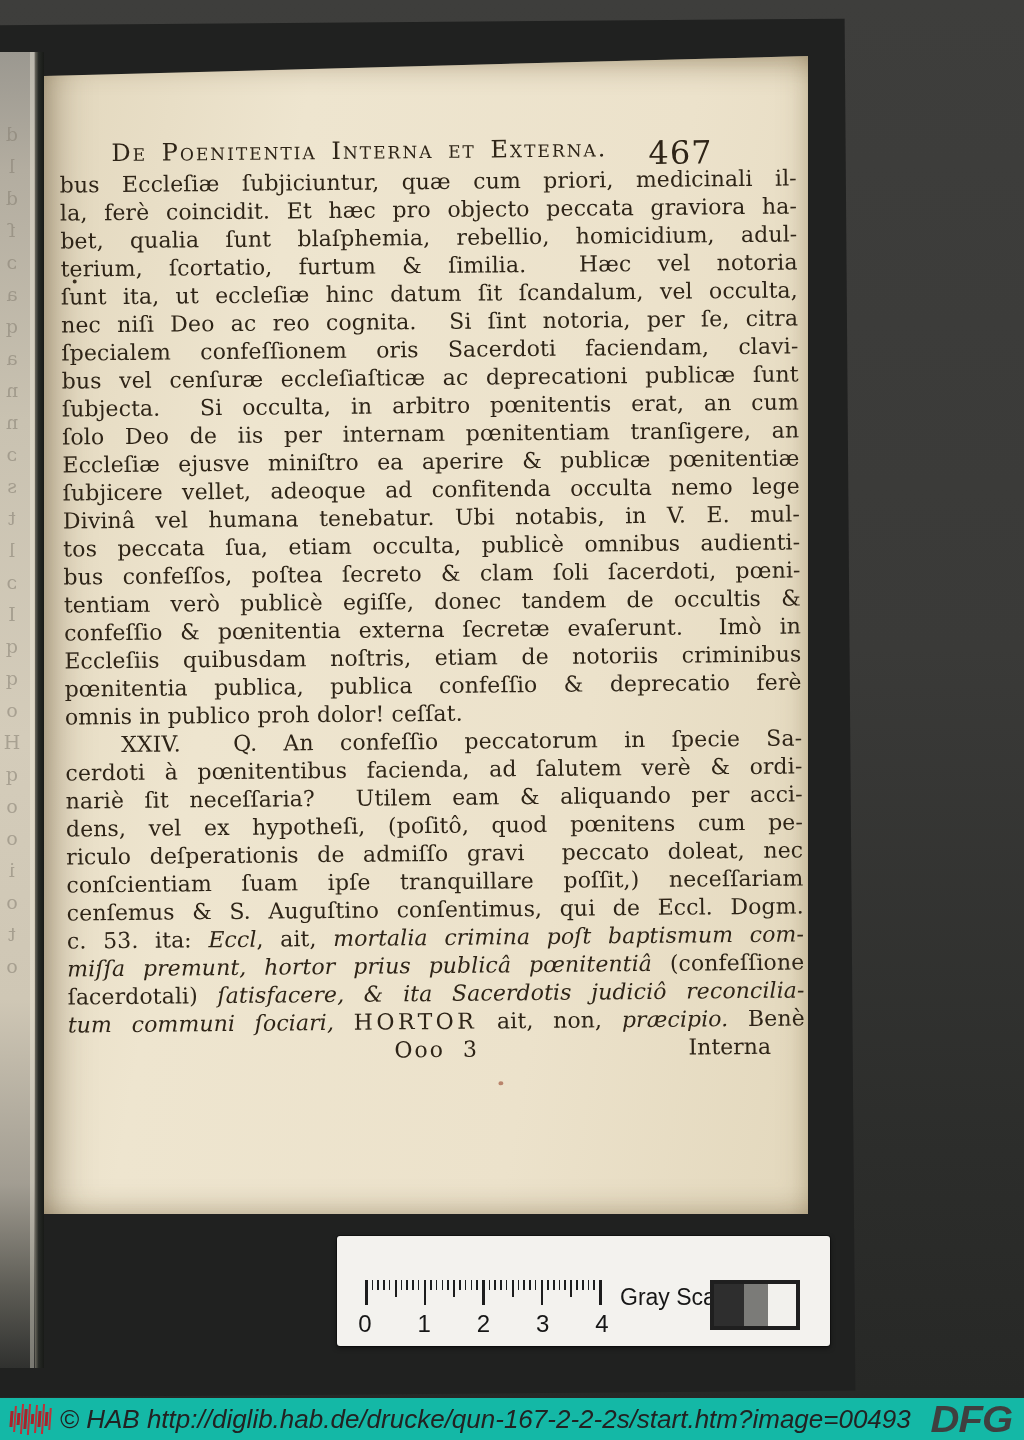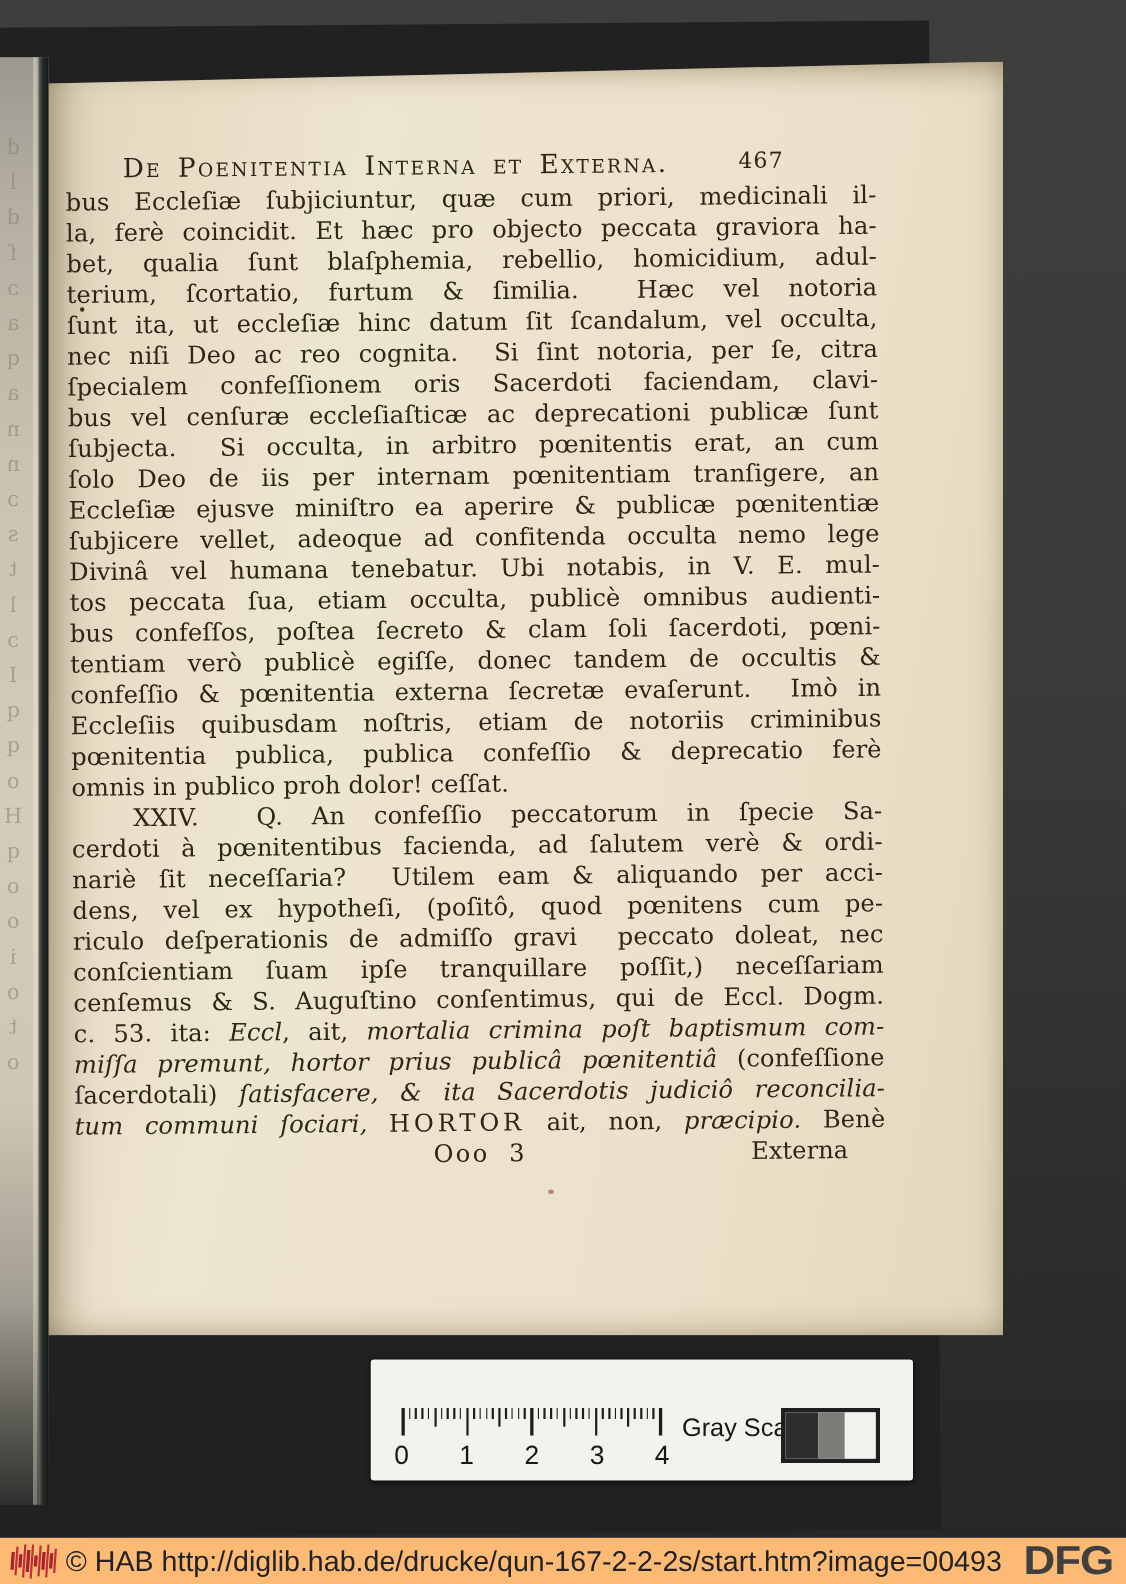--- a/index.html
+++ b/index.html
@@ -18,33 +18,33 @@
   .edge-strip{position:absolute;left:0;top:52px;width:44px;height:1316px;
     background:linear-gradient(180deg,#9b9890 0%,#b3ada0 9%,#c9c2b1 28%,#d4ccba 52%,#cfc7b5 72%,#a29d92 86%,#5d5c55 94%,#30312f 100%);}
   .edge-strip .highlight-line{position:absolute;top:0;bottom:0;right:10px;width:4px;background:rgba(240,236,222,.38);}
   .edge-strip .gutter-line{position:absolute;top:0;bottom:0;right:0;width:9px;
     background:linear-gradient(90deg,#6b695f 0%,#272a26 40%,#181a17 100%);}
   .ghost-col{position:absolute;left:2px;top:66px;width:20px;}
   .ghost-letter{display:block;height:32px;line-height:32px;font-size:19px;color:#857e71;opacity:.55;
     transform:scaleX(-1);text-align:center;}
 
   
-  .page{position:absolute;left:44px;top:56px;width:868px;height:1158px;
+  .page{position:absolute;left:44px;top:56px;width:764px;height:1158px;
     background:linear-gradient(100deg,#e2d7bd 0%,#eee5cf 28%,#ece2cb 68%,#e3d8bd 100%);
     clip-path:polygon(0 20px,100% 0,100% 100%,0 100%);
     box-shadow:inset 28px 0 40px -22px rgba(80,62,34,.5),
                inset -10px -12px 34px -18px rgba(110,90,50,.55),
                inset 0 24px 30px -18px rgba(110,90,50,.45);}
   .page-inner{position:absolute;left:19px;top:0;width:737px;height:100%;
     transform:rotate(-0.55deg);transform-origin:50% 40%;color:#2e2417;}
 
   .running-header{position:absolute;top:80px;left:0;width:100%;height:30px;}
   .running-header .hdr-title{position:absolute;left:52px;top:0;font-variant-caps:small-caps;
     font-size:24px;letter-spacing:2px;word-spacing:5px;}
-  .running-header .hdr-pagenum{position:absolute;right:84px;top:0;font-size:20px;letter-spacing:1px;}
+  .running-header .hdr-pagenum{position:absolute;right:84px;top:0;font-size:32px;letter-spacing:1px;}
 
   .body-text{position:absolute;top:112px;left:0;width:737px;}
   .line{width:737px;height:28px;line-height:28px;font-size:22px;white-space:nowrap;
     text-align:justify;text-align-last:justify;letter-spacing:.1px;}
   .line.short{text-align-last:left;}
   .line.indent{text-indent:56px;}
   .line span.it{font-style:italic;}
   .line span.sp{letter-spacing:3.5px;}
 
   .sig-line{position:absolute;top:980px;left:0;width:737px;height:28px;line-height:28px;font-size:22px;}
@@ -71,22 +71,22 @@
   .ruler-numbers span{position:absolute;transform:translateX(-50%);font-size:24px;color:#161616;}
   .grayscale-label{position:absolute;left:283px;top:48px;font-size:23px;color:#161616;}
   .patch-box{position:absolute;left:373px;top:44px;width:82px;height:42px;border:4px solid #1f1f1f;
     display:flex;background:#fff;}
   .patch-box .patch{height:100%;}
   .patch-box .patch:nth-child(1){width:37%;}
   .patch-box .patch:nth-child(2){width:29%;}
   .patch-box .patch:nth-child(3){width:34%;}
 
   
-  .footer-bar{position:absolute;left:0;top:1398px;width:1024px;height:42px;background:#fdba74;
-    display:flex;align-items:center;font-family:"Liberation Sans",sans-serif;}
+  .footer-bar{position:absolute;left:0;top:1398px;width:1024px;height:42px;background:#14b8a6;
+    display:flex;align-items:center;font-family:"Liberation Sans",sans-serif;font-style:italic;}
   .hab-logo{position:absolute;left:10px;top:5px;width:46px;height:32px;display:flex;
     align-items:center;gap:1px;transform:skewX(-4deg);}
   .hab-logo .bar{width:3px;background:#a8232b;}
   .hab-logo .bar:nth-child(even){background:#c03038;width:2px;}
   .footer-copyright{flex:1;text-align:center;font-size:26px;color:#222;letter-spacing:0;padding-left:40px;}
   .dfg-logo{margin-right:12px;font-size:40px;font-weight:bold;color:#3f3f3f;letter-spacing:-1px;
     transform:scaleY(.92);line-height:42px;}
 </style>
 </head>
 <body>
@@ -165,21 +165,21 @@
           <div class="line"><span>riculo deſperationis de admiſſo gravi&nbsp; peccato doleat, nec</span></div>
           <div class="line"><span>conſcientiam ſuam ipſe tranquillare poſſit,) neceſſariam</span></div>
           <div class="line"><span>cenſemus &amp; S. Auguſtino conſentimus, qui de Eccl. Dogm.</span></div>
           <div class="line"><span>c. 53. ita: </span><span class="it">Eccl</span><span>, ait, </span><span class="it">mortalia crimina poſt baptismum com-</span></div>
           <div class="line"><span class="it">miſſa premunt, hortor prius publicâ pœnitentiâ </span><span>(confeſſione</span></div>
           <div class="line"><span>ſacerdotali) </span><span class="it">ſatisfacere, &amp; ita Sacerdotis judiciô reconcilia-</span></div>
           <div class="line"><span class="it">tum communi ſociari, </span><span class="sp">HORTOR</span><span> ait, non, </span><span class="it">præcipio.</span><span> Benè</span></div>
         </div>
       <div class="sig-line">
         <span class="signature">Ooo 3</span>
-        <span class="catchword">Externa</span>
+        <span class="catchword">Interna</span>
       </div>
       <div class="speck ink"></div>
       <div class="speck red"></div>
     </div>
   </div>
 
   <div class="scale-card">
     <div class="ruler">
         <span class="tick cm"></span>
         <span class="tick mm"></span>

